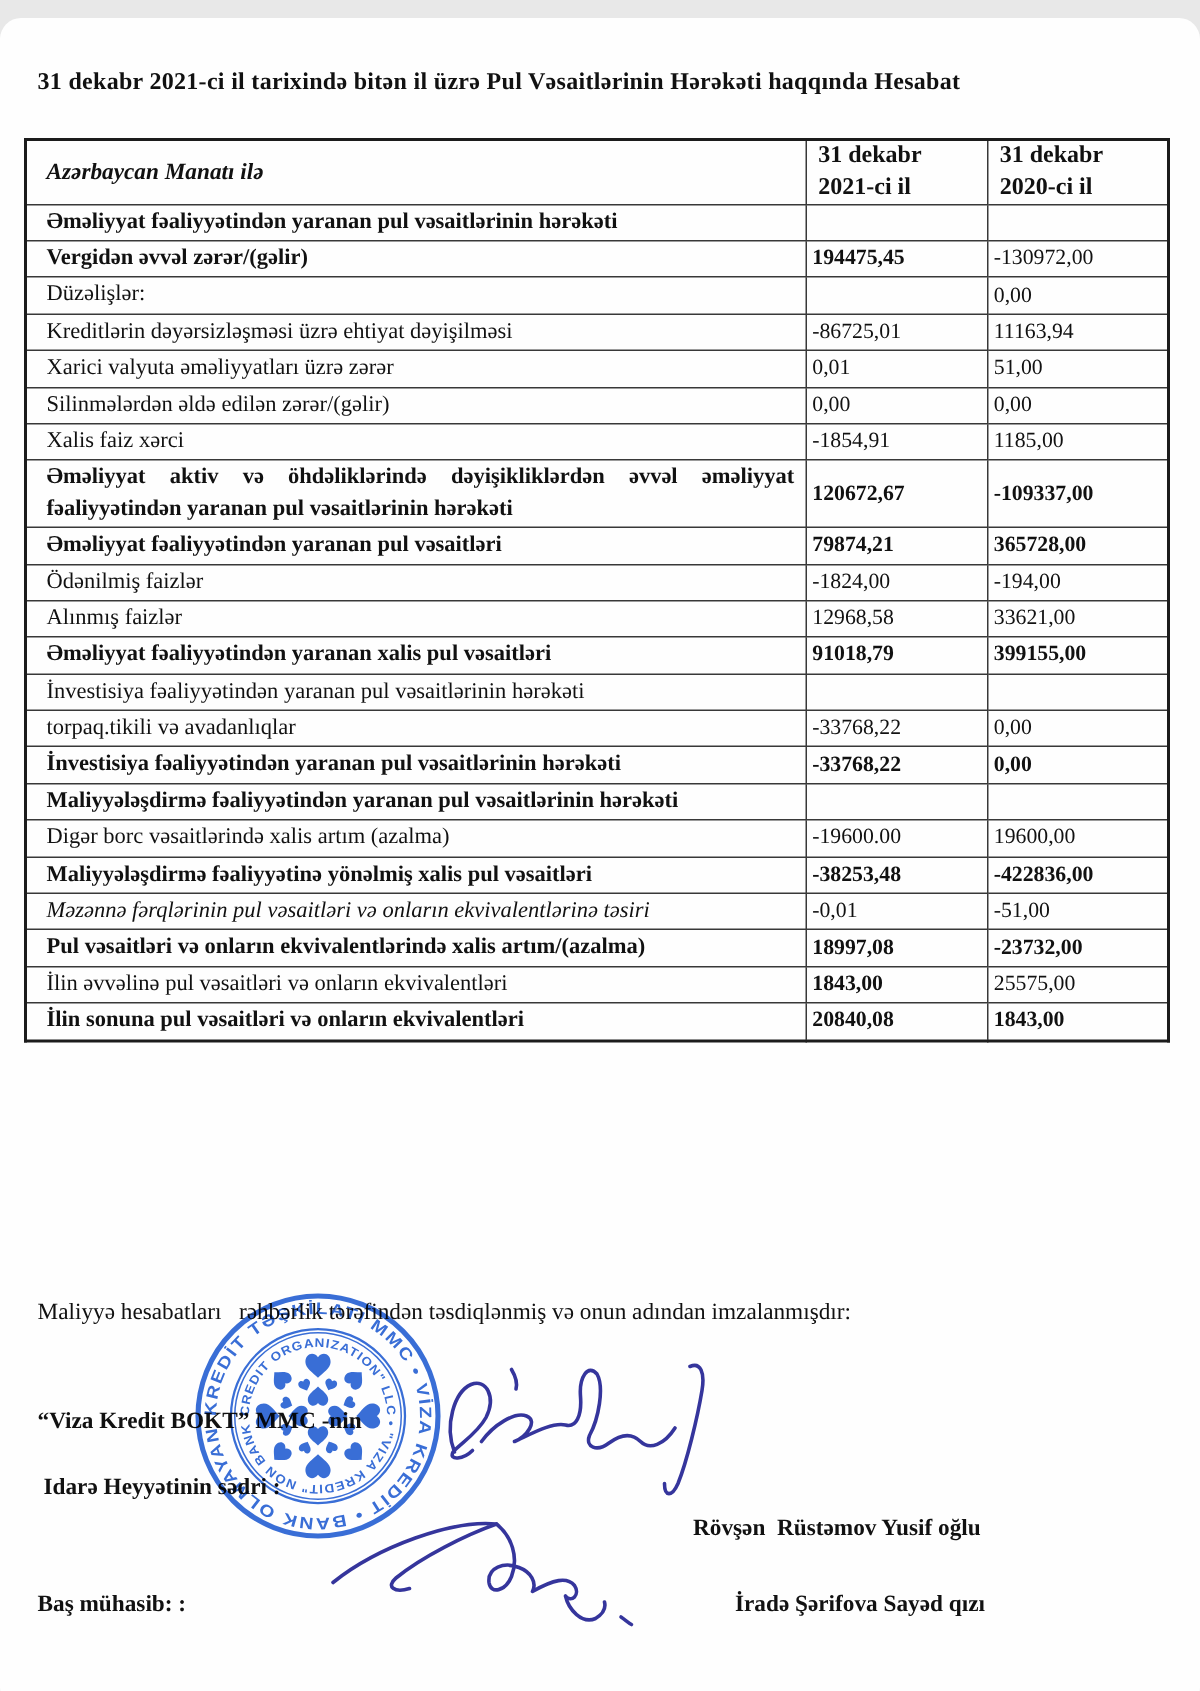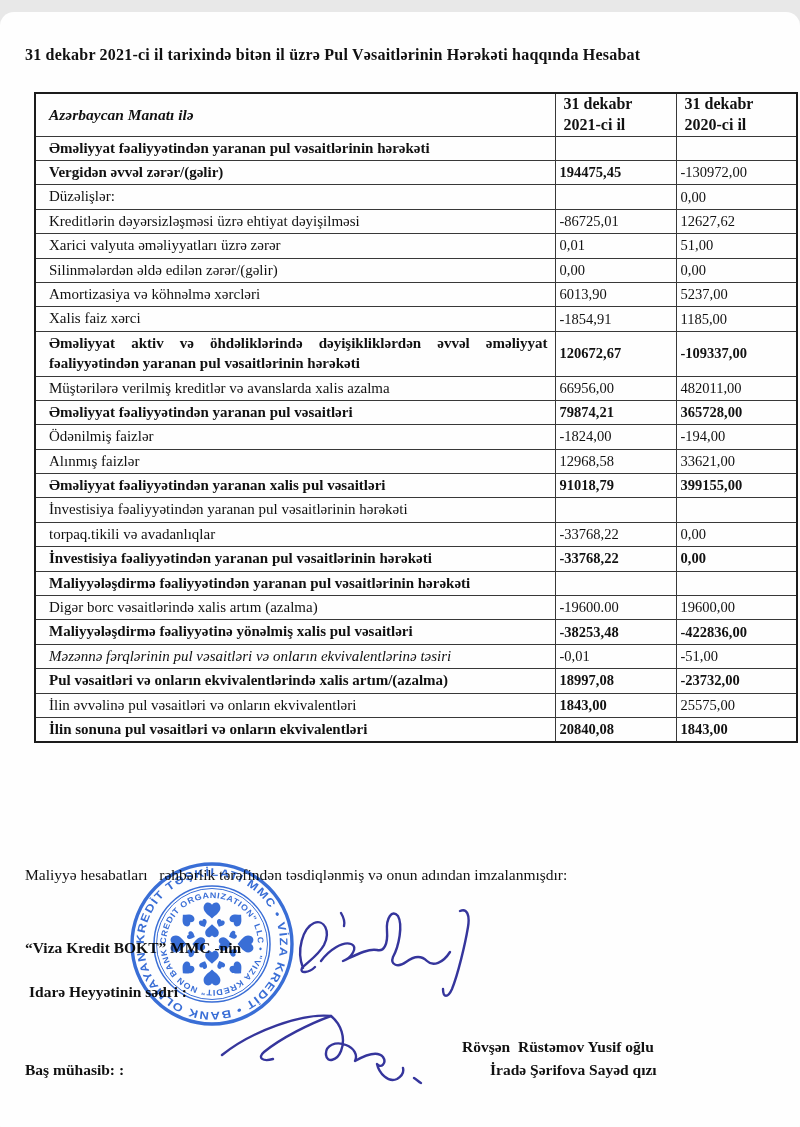--- a/index.html
+++ b/index.html
@@ -6,36 +6,36 @@
   .page {
     position:relative; width:800px; height:1127px; margin:12px auto;
     background:#fefefe; overflow:hidden;
     font-family:"Liberation Serif", serif; color:#111;border-radius:14px;
   }
   .title {
     position:absolute; left:25px; top:34px; width:760px;
     font-size:16px; font-weight:700; letter-spacing:.2px; margin:0;
   }
   table.cf {
-    position:absolute; left:34px; top:80px; width:762px;
+    position:absolute; left:16px; top:80px; width:762px;
     border-collapse:collapse; table-layout:fixed;
     border:2.5px solid #1c1c1c;
   }
   table.cf th, table.cf td { border:1.5px solid #383838; vertical-align:middle; }
   th.lblh { font-style:italic; font-weight:700; font-size:15.5px; text-align:left; padding:6px 13px; }
   th.year { font-weight:700; font-size:16px; text-align:left; line-height:1.3; padding:0 8px; }
   td.lbl  { font-size:15px; line-height:1.36; padding:1px 7px 2px 13px; text-align:justify; }
   td.lbl.bold { font-weight:700; }
   td.lbl.italic { font-style:italic; }
   td.val  { font-size:14.5px; padding:1px 4px; }
   td.val.bold { font-weight:700; }
   .approval  { position:absolute; left:25px;  top:838px; font-size:15.5px; white-space:pre-wrap; }
   .company   { position:absolute; left:25px;  top:911px; font-size:15.5px; font-weight:700; white-space:pre-wrap; }
   .chair-lbl { position:absolute; left:29px;  top:955px; font-size:15.5px; font-weight:700; white-space:pre-wrap; }
-  .chair-nm  { position:absolute; left:462px; top:1010px; font-size:15.5px; font-weight:700; white-space:pre-wrap; }
+  .chair-nm  { position:absolute; left:462px; top:982px; font-size:15.5px; font-weight:700; white-space:pre-wrap; }
   .acct-lbl  { position:absolute; left:25px;  top:1033px; font-size:15.5px; font-weight:700; white-space:pre-wrap; }
   .acct-nm   { position:absolute; left:490px; top:1033px; font-size:15.5px; font-weight:700; white-space:pre-wrap; }
   .stamp { position:absolute; left:127px; top:847px; width:170px; height:170px;
            mix-blend-mode:multiply; opacity:.93; }
   .ink   { position:absolute; left:0; top:0; width:800px; height:1127px;
            mix-blend-mode:multiply; pointer-events:none; }
   .stamp text { font-family:"Liberation Sans", sans-serif; font-weight:700; }
 </style>
 </head>
 <body>
@@ -69,51 +69,41 @@
           <td class="val">-130972,00</td>
         </tr>
         <tr>
           <td class="lbl ">Düzəlişlər:</td>
           <td class="val"></td>
           <td class="val">0,00</td>
         </tr>
         <tr>
           <td class="lbl ">Kreditlərin dəyərsizləşməsi üzrə ehtiyat dəyişilməsi</td>
           <td class="val">-86725,01</td>
-          <td class="val">12627,62</td>
+          <td class="val">11163,94</td>
         </tr>
         <tr>
           <td class="lbl ">Xarici valyuta əməliyyatları üzrə zərər</td>
           <td class="val">0,01</td>
           <td class="val">51,00</td>
         </tr>
         <tr>
           <td class="lbl ">Silinmələrdən əldə edilən zərər/(gəlir)</td>
           <td class="val">0,00</td>
           <td class="val">0,00</td>
         </tr>
         <tr>
-          <td class="lbl ">Amortizasiya və köhnəlmə xərcləri</td>
-          <td class="val">6013,90</td>
-          <td class="val">5237,00</td>
-        </tr>
-        <tr>
           <td class="lbl ">Xalis faiz xərci</td>
           <td class="val">-1854,91</td>
           <td class="val">1185,00</td>
         </tr>
         <tr>
           <td class="lbl bold">Əməliyyat aktiv və öhdəliklərində dəyişikliklərdən əvvəl əməliyyat fəaliyyətindən yaranan pul vəsaitlərinin hərəkəti</td>
           <td class="val bold">120672,67</td>
           <td class="val bold">-109337,00</td>
-        </tr>
-        <tr>
-          <td class="lbl ">Müştərilərə verilmiş kreditlər və avanslarda xalis azalma</td>
-          <td class="val">66956,00</td>
-          <td class="val">482011,00</td>
         </tr>
         <tr>
           <td class="lbl bold">Əməliyyat fəaliyyətindən yaranan pul vəsaitləri</td>
           <td class="val bold">79874,21</td>
           <td class="val bold">365728,00</td>
         </tr>
         <tr>
           <td class="lbl ">Ödənilmiş faizlər</td>
           <td class="val">-1824,00</td>
           <td class="val">-194,00</td>

